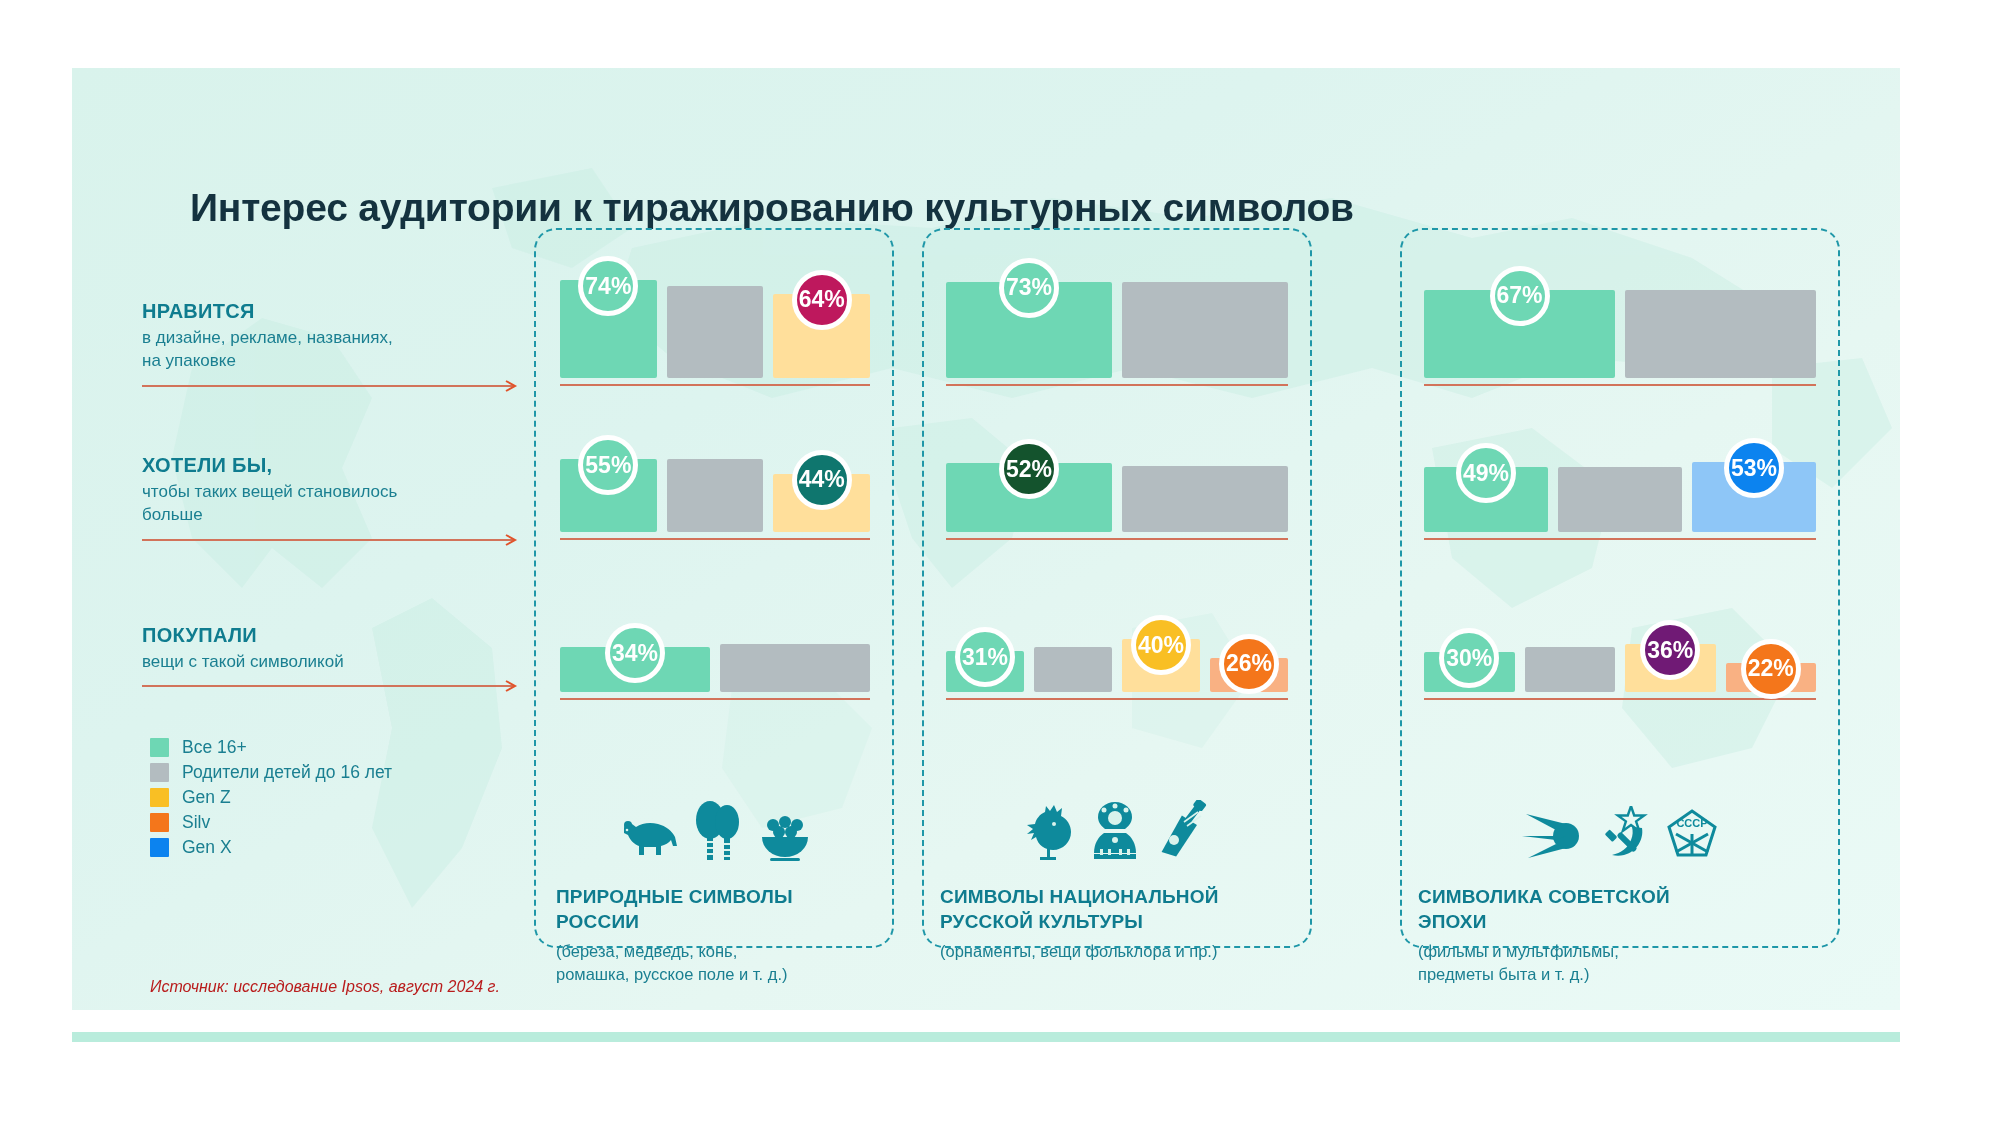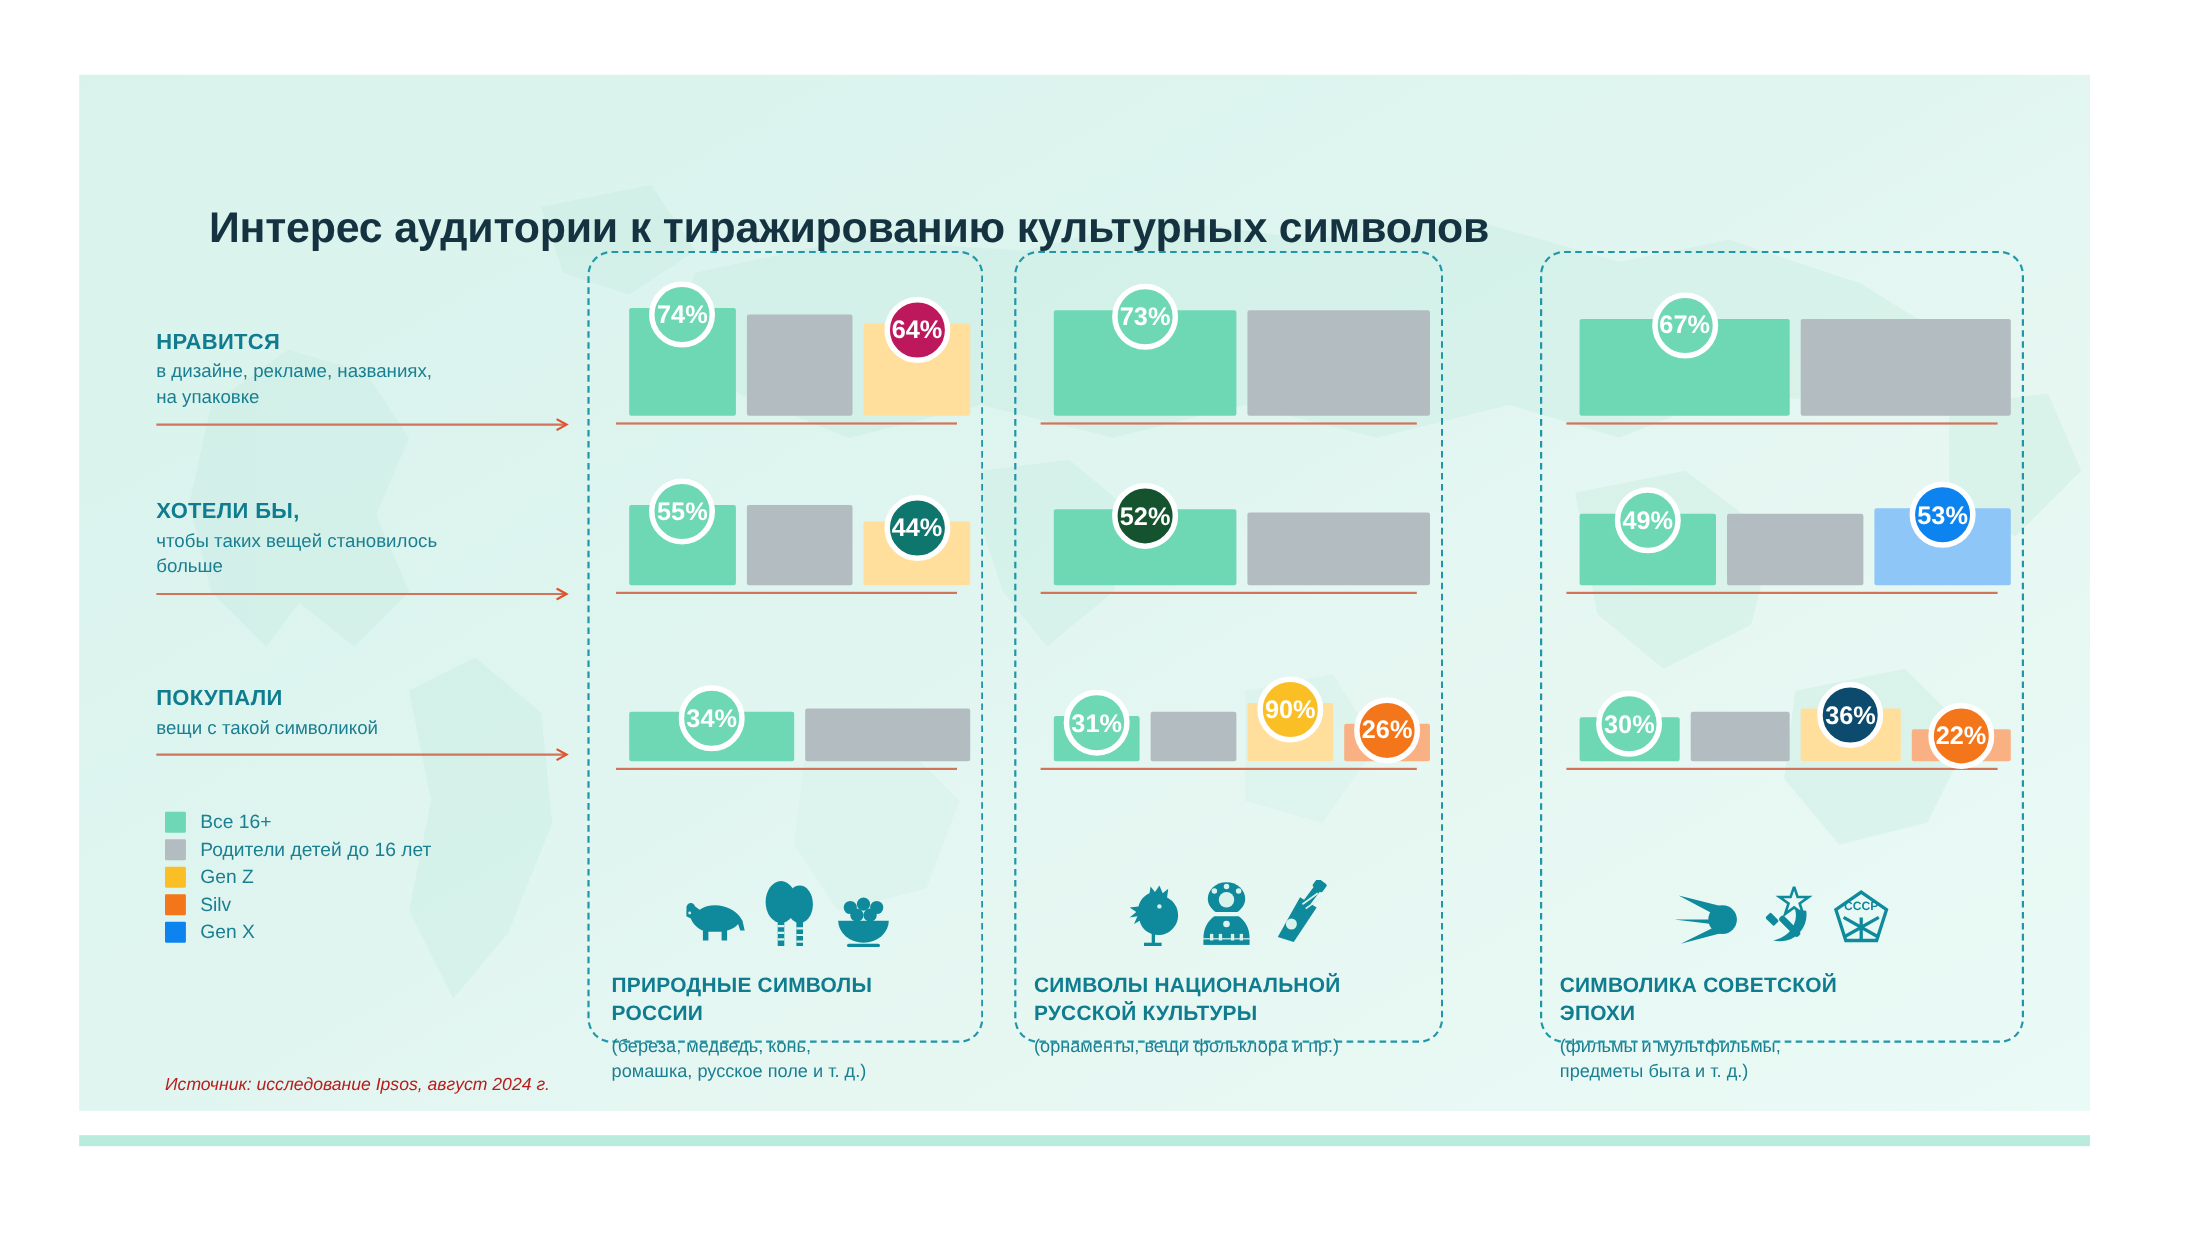--- a/index.html
+++ b/index.html
@@ -55,21 +55,21 @@
   .legend-label{font-size:17.5px;color:#1a7f91;line-height:19px;}
 
   
   .source{
     position:absolute;left:150px;top:978px;font-size:16px;font-style:italic;color:#b91c1c;
   }
 
   
   .barrow{position:absolute;height:130px;}
   .barrow .baseline{position:absolute;left:0;bottom:0;height:2px;background:#d2735a;width:100%;}
-  .bars{position:absolute;left:12px;bottom:8px;height:118px;width:100%;}
+  .bars{position:absolute;left:0;bottom:8px;height:118px;width:100%;}
   .bar{position:absolute;bottom:0;border-radius:2px;}
   .badge{
     position:absolute;border-radius:50%;border:5px solid #ffffff;
     display:flex;align-items:center;justify-content:center;
     color:#ffffff;font-weight:bold;font-size:23px;box-sizing:border-box;
   }
 
   
   .cap{position:absolute;text-align:left;}
   .cap-icons{display:flex;align-items:flex-end;justify-content:center;gap:14px;height:62px;margin-bottom:22px;}
@@ -230,33 +230,33 @@
         <div class="bar" style="left: 160px; width: 150px; height: 47.52px; background: rgb(179, 188, 192);"></div>
       </div>
     </div>
   <div class="barrow" id="bg-7" style="left:946px;top:570px;width:342px;">
       <div class="baseline"></div>
       <div class="bars">
         <div class="bar" style="left: 0px; width: 78px; height: 40.92px; background: rgb(110, 215, 180);"></div>
         <div class="badge" style="width: 60px; height: 60px; left: 9px; bottom: 4.92px; background: rgb(110, 215, 180);">31%</div>
         <div class="bar" style="left: 88px; width: 78px; height: 44.88px; background: rgb(179, 188, 192);"></div>
         <div class="bar" style="left: 176px; width: 78px; height: 52.8px; background: rgb(255, 223, 155);"></div>
-        <div class="badge" style="width: 60px; height: 60px; left: 185px; bottom: 16.8px; background: rgb(249, 191, 36);">90%</div>
+        <div class="badge" style="width: 60px; height: 60px; left: 185px; bottom: 16.8px; background: rgb(249, 191, 36);">40%</div>
         <div class="bar" style="left: 264px; width: 78px; height: 34.32px; background: rgb(249, 177, 131);"></div>
         <div class="badge" style="width: 60px; height: 60px; left: 273px; bottom: -1.68px; background: rgb(244, 118, 27);">26%</div>
       </div>
     </div>
   <div class="barrow" id="bg-8" style="left:1424px;top:570px;width:392px;">
       <div class="baseline"></div>
       <div class="bars">
         <div class="bar" style="left: 0px; width: 90.5px; height: 39.6px; background: rgb(110, 215, 180);"></div>
         <div class="badge" style="width: 60px; height: 60px; left: 15.25px; bottom: 3.6px; background: rgb(110, 215, 180);">30%</div>
         <div class="bar" style="left: 100.5px; width: 90.5px; height: 44.88px; background: rgb(179, 188, 192);"></div>
         <div class="bar" style="left: 201px; width: 90.5px; height: 47.52px; background: rgb(255, 223, 155);"></div>
-        <div class="badge" style="width: 60px; height: 60px; left: 216.25px; bottom: 11.52px; background: #0c4a6e;">36%</div>
+        <div class="badge" style="width: 60px; height: 60px; left: 216.25px; bottom: 11.52px; background: #701a75;">36%</div>
         <div class="bar" style="left: 301.5px; width: 90.5px; height: 29.04px; background: rgb(249, 177, 131);"></div>
         <div class="badge" style="width: 60px; height: 60px; left: 316.75px; bottom: -6.96px; background: rgb(244, 118, 27);">22%</div>
       </div>
     </div>
 
   <div class="cap" id="cap-0">
     <div class="cap-icons">
 
       <svg width="62" height="50" viewBox="0 0 62 50">
         <g fill="#0e8a9c">

